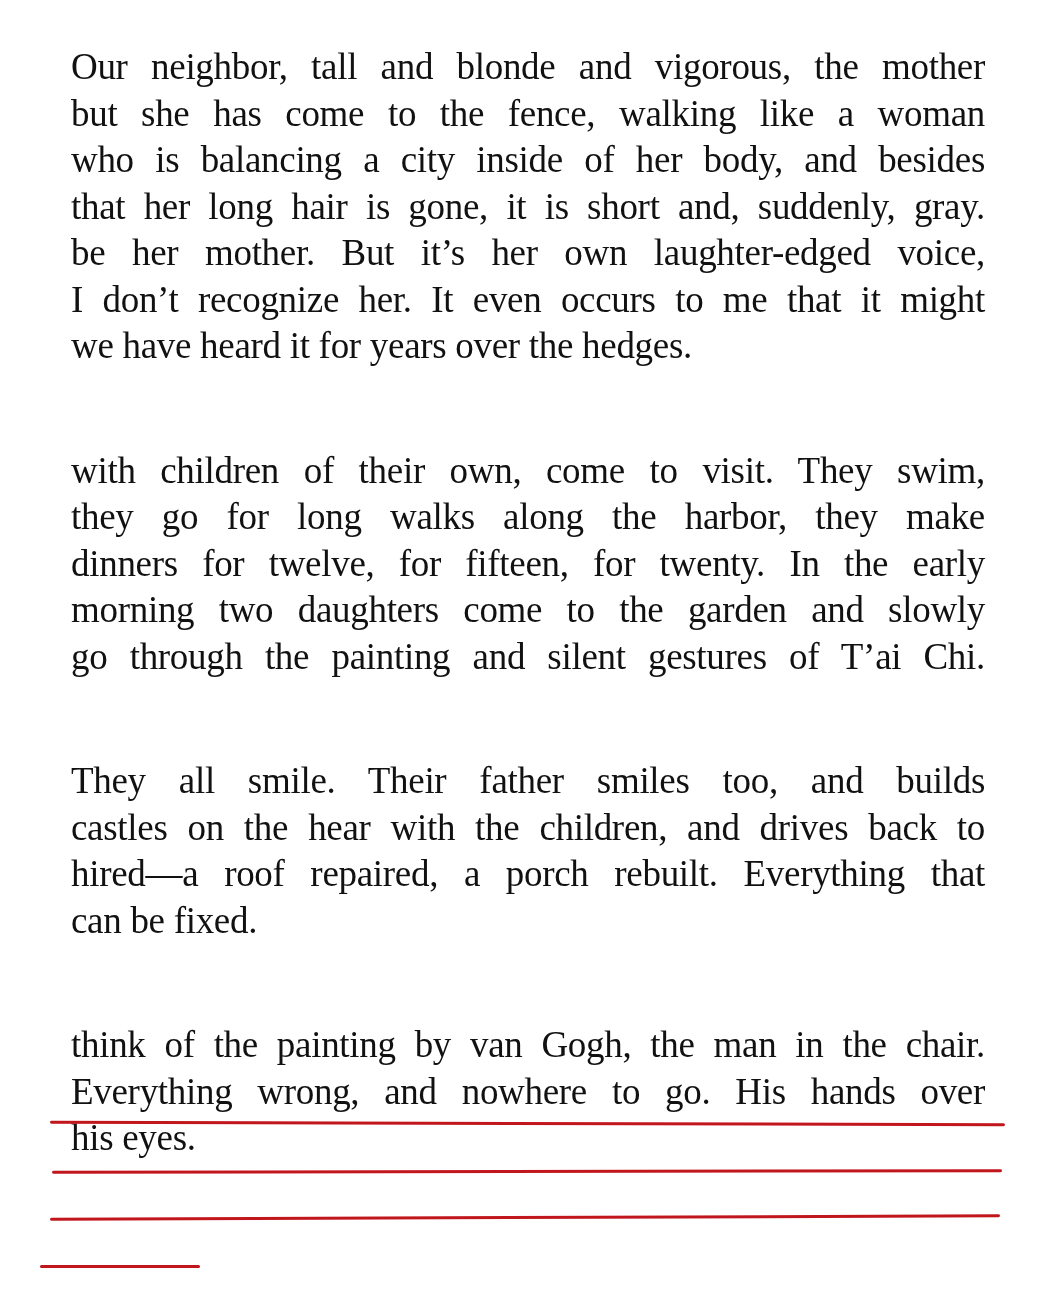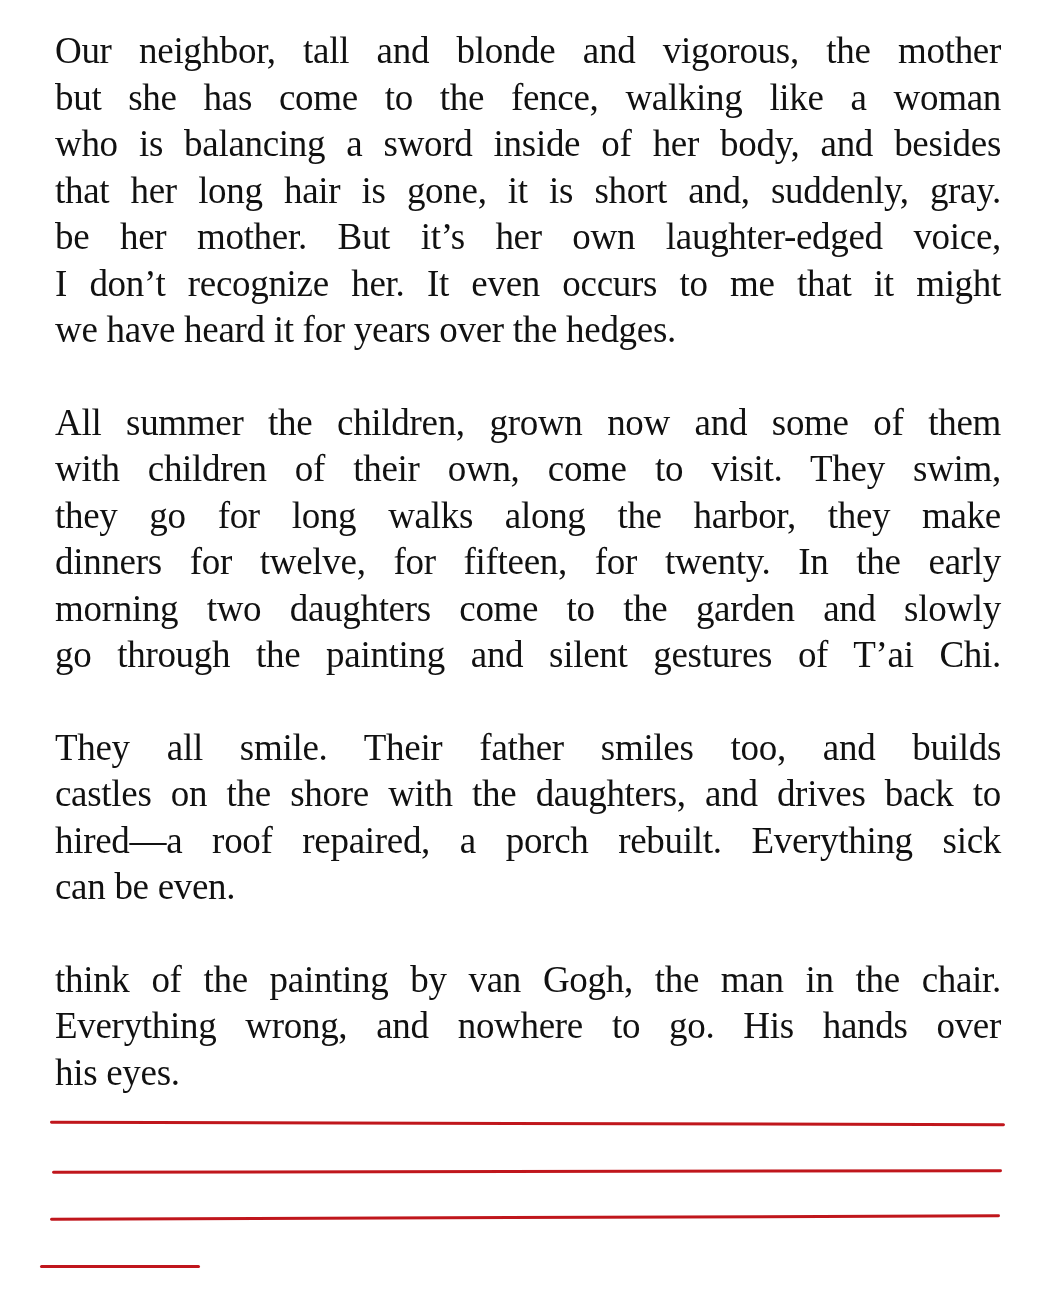--- a/index.html
+++ b/index.html
@@ -18,21 +18,21 @@
       left: 55px;
       top: 28px;
       width: 946px;
       font-family: "Liberation Serif", "DejaVu Serif", serif;
       font-size: 37px;
       line-height: 46.5px;
       color: #111111;
       letter-spacing: -0.3px;
     }
     .para {
-      margin: 0;
+      margin: 16px;
       text-align: justify;
       text-align-last: left;
     }
     .gap {
       height: 46px;
     }
     .line {
       display: block;
       white-space: nowrap;
       text-align: justify;
@@ -49,45 +49,44 @@
     }
   </style>
 </head>
 <body>
 
 <div class="page">
 
   <div class="para">
     <span class="line">Our neighbor, tall and blonde and vigorous, the mother</span>
     <span class="line">but she has come to the fence, walking like a woman</span>
-    <span class="line">who is balancing a sword inside of her body, and besides</span>
+    <span class="line">who is balancing a city inside of her body, and besides</span>
     <span class="line">that her long hair is gone, it is short and, suddenly, gray.</span>
     <span class="line">be her mother. But it’s her own laughter-edged voice,</span>
     <span class="line">I don’t recognize her. It even occurs to me that it might</span>
     <span class="line last">we have heard it for years over the hedges.</span>
   </div>
 
   <div class="gap"></div>
 
   <div class="para">
-    <span class="line">All summer the children, grown now and some of them</span>
     <span class="line">with children of their own, come to visit. They swim,</span>
     <span class="line">they go for long walks along the harbor, they make</span>
     <span class="line">dinners for twelve, for fifteen, for twenty. In the early</span>
     <span class="line">morning two daughters come to the garden and slowly</span>
     <span class="line">go through the painting and silent gestures of T’ai Chi.</span>
   </div>
 
   <div class="gap"></div>
 
   <div class="para">
     <span class="line">They all smile. Their father smiles too, and builds</span>
-    <span class="line">castles on the shore with the daughters, and drives back to</span>
-    <span class="line">hired—a roof repaired, a porch rebuilt. Everything sick</span>
-    <span class="line last">can be even.</span>
+    <span class="line">castles on the hear with the children, and drives back to</span>
+    <span class="line">hired—a roof repaired, a porch rebuilt. Everything that</span>
+    <span class="line last">can be fixed.</span>
   </div>
 
   <div class="gap"></div>
 
   <div class="para">
     <span class="line">think of the painting by van Gogh, the man in the chair.</span>
     <span class="line">Everything wrong, and nowhere to go. His hands over</span>
     <span class="line last">his eyes.</span>
   </div>
 </div>

